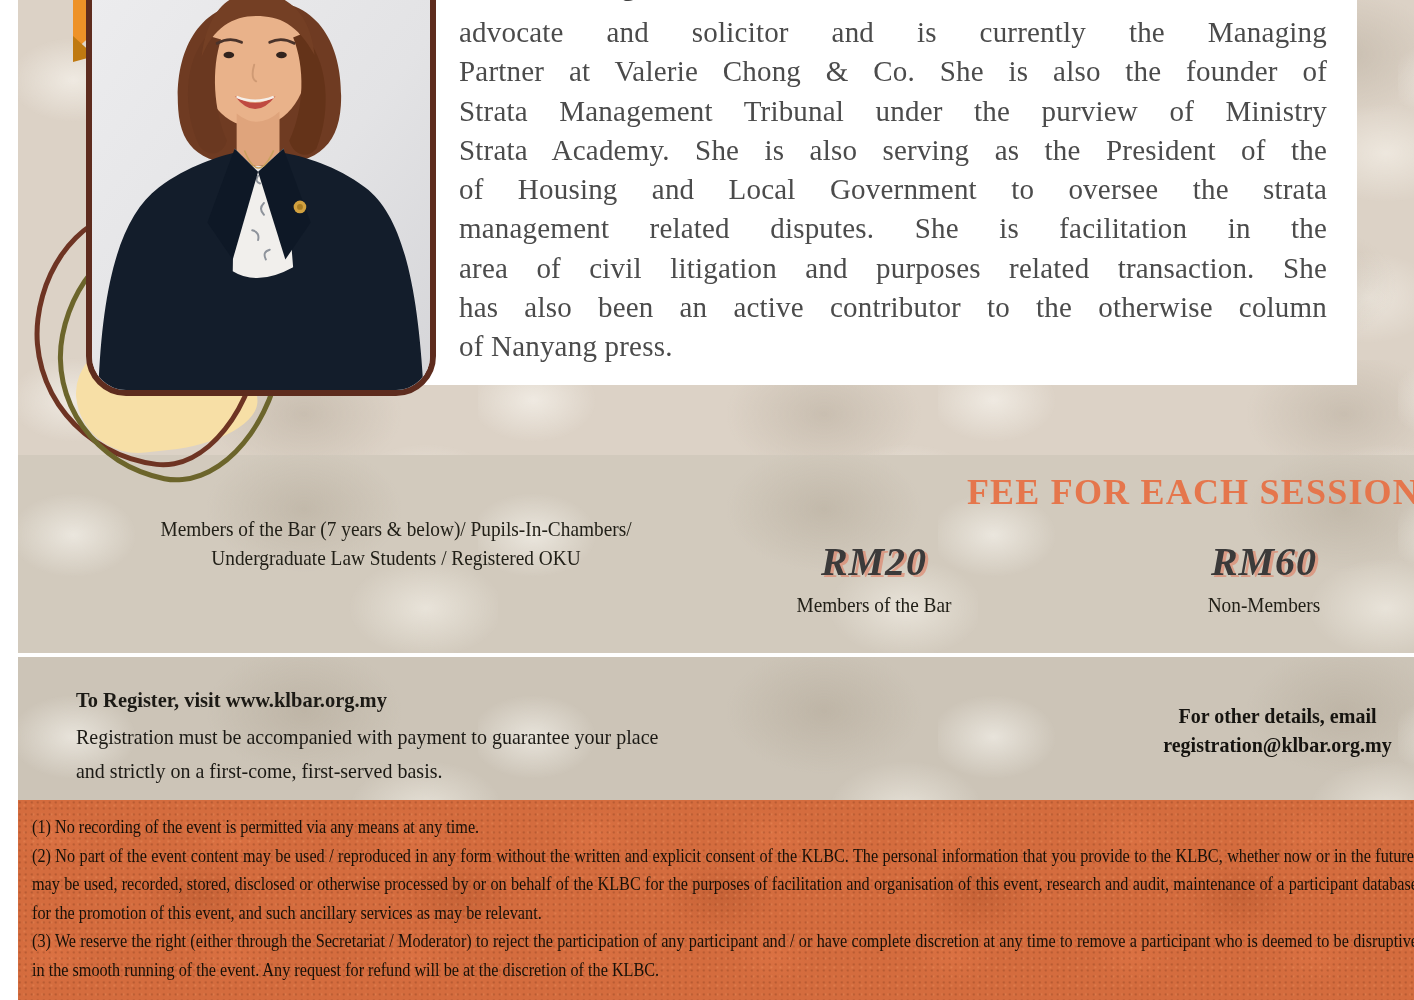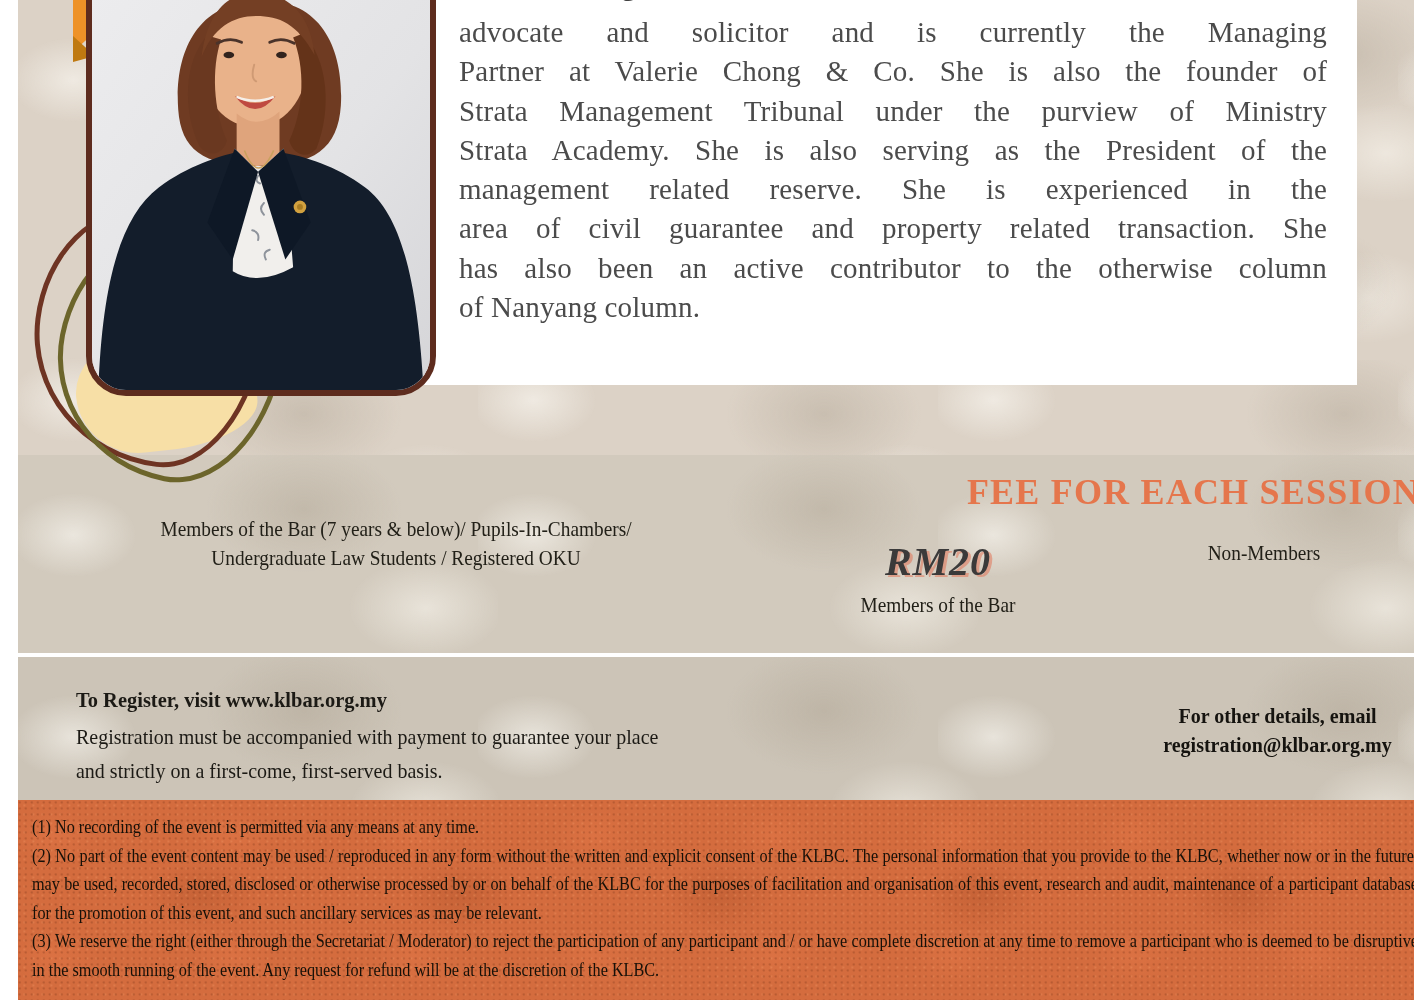--- a/index.html
+++ b/index.html
@@ -68,21 +68,21 @@
   .photo-card svg{display:block; width:100%; height:100%;}
 
   
   .fee-heading{
     position:absolute; left:0; right:12px; top:471px; z-index:5;
     text-align:right; text-indent:20px;
     font-size:36px; font-weight:bold; letter-spacing:1.2px; color:#e5764c;
   }
   .tier{position:absolute; z-index:5; text-align:center;}
   .tier-1{left:78px; top:512px; width:600px;}
-  .tier-2{left:780px; top:536px; width:280px;}
+  .tier-2{left:716px; top:536px; width:280px;}
   .tier-3{left:1103px; top:536px; width:286px;}
   .tier .amount{
     font-size:40px; font-weight:bold; font-style:italic; color:#3b3a3a;
     letter-spacing:1px; line-height:52px;
     text-shadow:3px 2px 0 rgba(226,108,77,.5);
   }
   .tier .desc{
     margin-top:3px; font-size:21px; color:#222018; line-height:29px;
     transform:scaleX(.92); transform-origin:center top;
   }
@@ -131,24 +131,25 @@
   <div class="deco-outline deco-brown"></div>
   <div class="deco-outline deco-olive"></div>
 
   <div class="bio-panel">
     <div class="bio-partial">Valerie Chong</div>
     <div class="bio-text">
       <div class="bio-line">advocate and solicitor and is currently the Managing</div>
       <div class="bio-line">Partner at Valerie Chong &amp; Co. She is also the founder of</div>
       <div class="bio-line">Strata Management Tribunal under the purview of Ministry</div>
       <div class="bio-line">Strata Academy.  She is also serving as the President of the</div>
-      <div class="bio-line">management related reserve. She is experienced in the</div>
-      <div class="bio-line">area of civil guarantee and property related transaction. She</div>
+      <div class="bio-line">of Housing and Local Government to oversee the strata</div>
+      <div class="bio-line">management related disputes. She is facilitation in the</div>
+      <div class="bio-line">area of civil litigation and purposes related transaction. She</div>
       <div class="bio-line">has also been an active contributor to the otherwise column</div>
-      <div class="bio-line last">of Nanyang column.</div>
+      <div class="bio-line last">of Nanyang press.</div>
     </div>
   </div>
 
   <svg class="ribbon" viewBox="0 0 80 70" aria-hidden="true">
     <polygon points="15,0 72,0 15,52" fill="#ee9227"></polygon>
     <polygon points="15,36 37,56 15,62" fill="#bf7910"></polygon>
   </svg>
 
   <div class="photo-card">
     <svg viewBox="0 0 350 460" preserveAspectRatio="xMidYMid slice" aria-hidden="true">
@@ -201,20 +202,21 @@
   <div class="fee-heading">FEE FOR EACH SESSION</div>
 
   <div class="tier tier-1">
     <div class="desc">Members of the Bar (7 years &amp; below)/ Pupils-In-Chambers/ Undergraduate Law Students / Registered OKU</div>
   </div>
   <div class="tier tier-2">
     <div class="amount">RM20</div>
     <div class="desc">Members of the Bar</div>
   </div>
   <div class="tier tier-3">
+    <div class="amount">RM60</div>
     <div class="desc">Non-Members</div>
   </div>
 
   <div class="reg-left">
     <div class="reg-title">To Register, visit www.klbar.org.my</div>
     <div class="reg-note">Registration must  be accompanied with payment to guarantee your place</div>
     <div class="reg-note" style="margin-top:0;">and strictly on a first-come, first-served basis.</div>
   </div>
   <div class="reg-right">
     <div>For other details, email</div>

